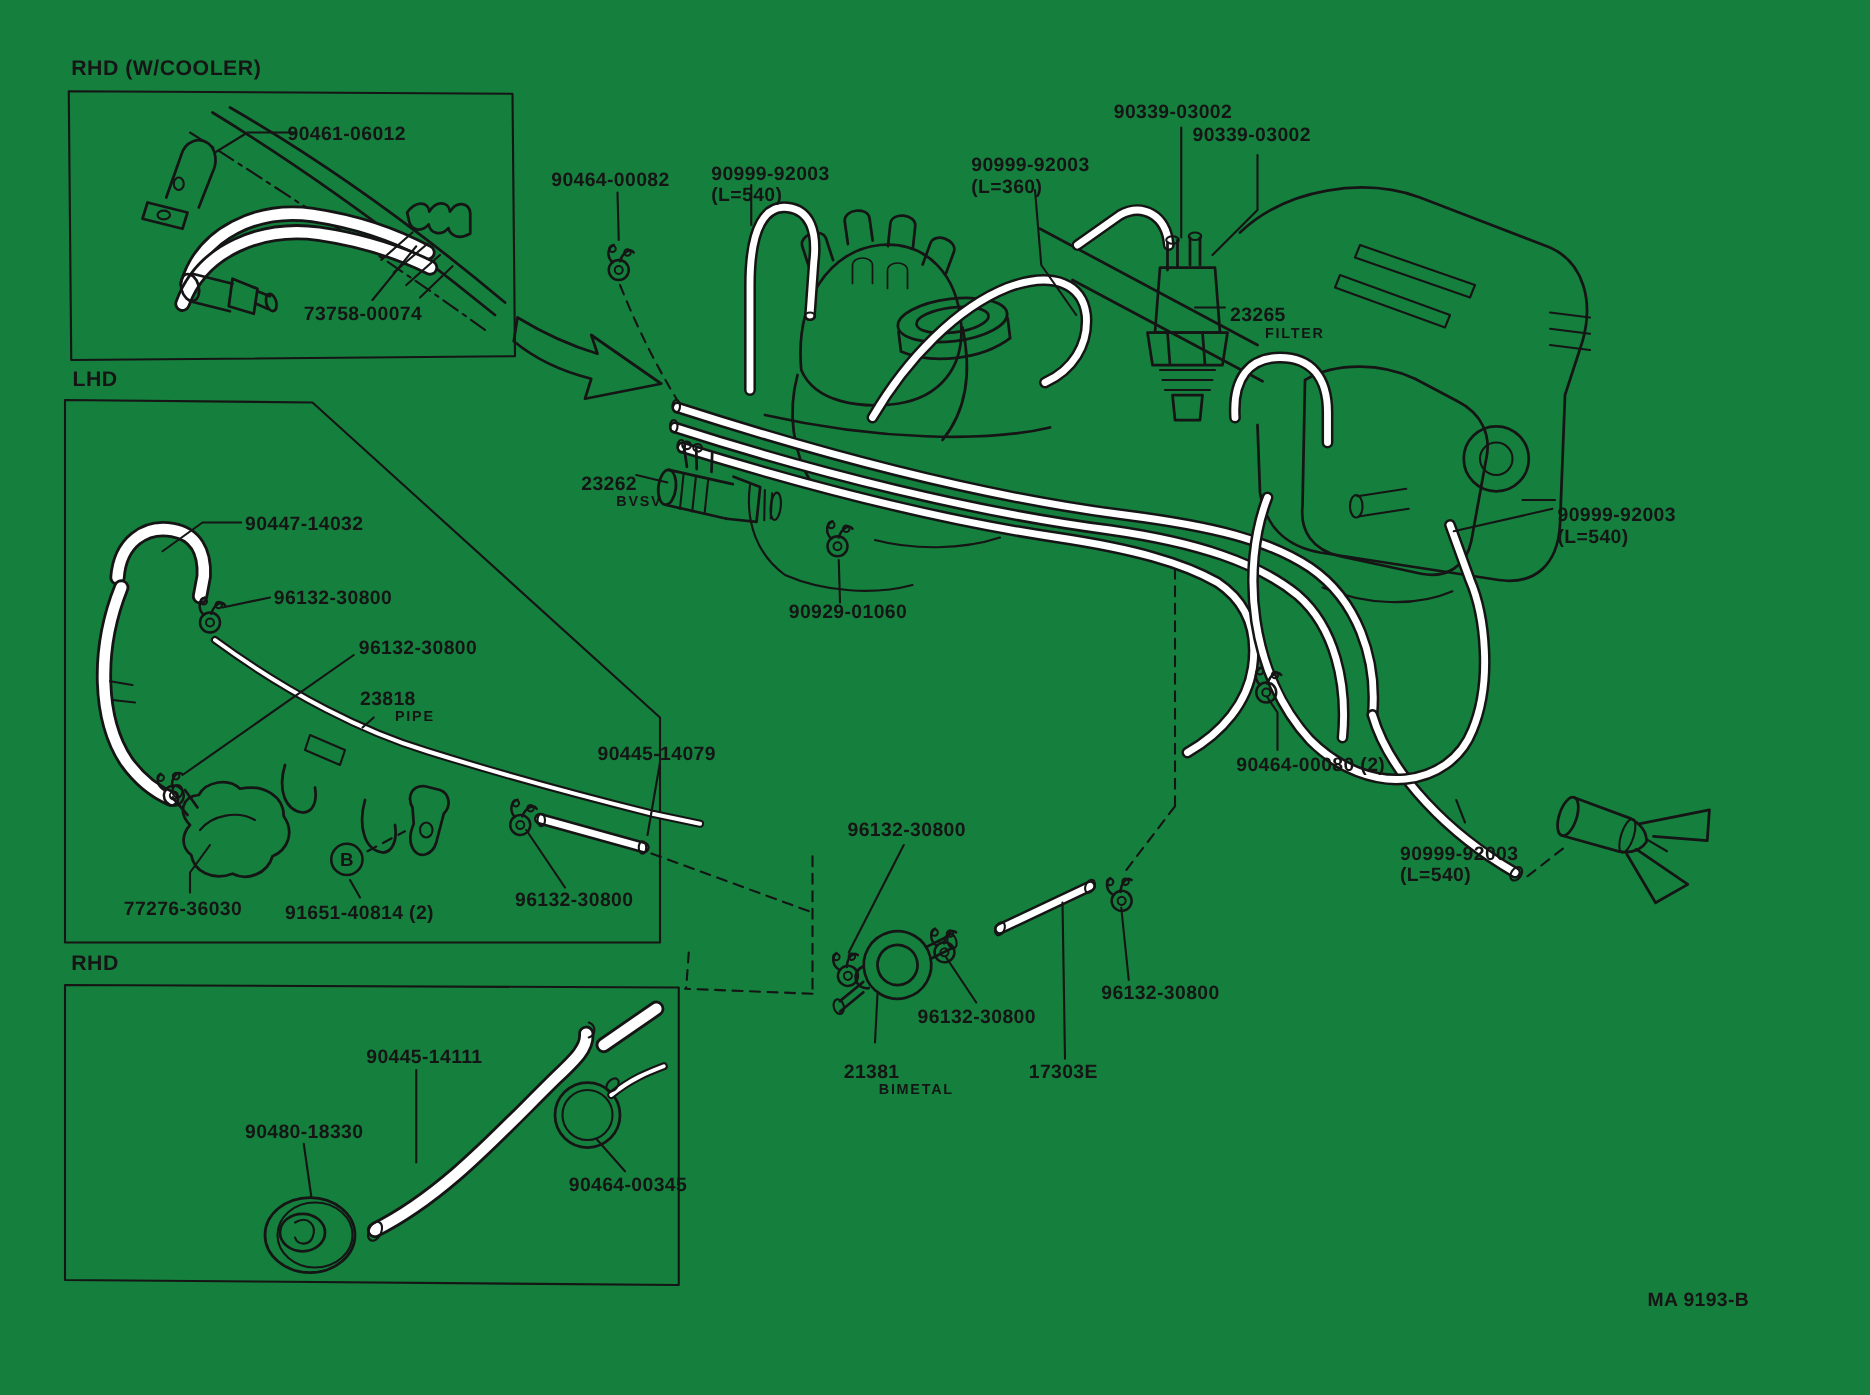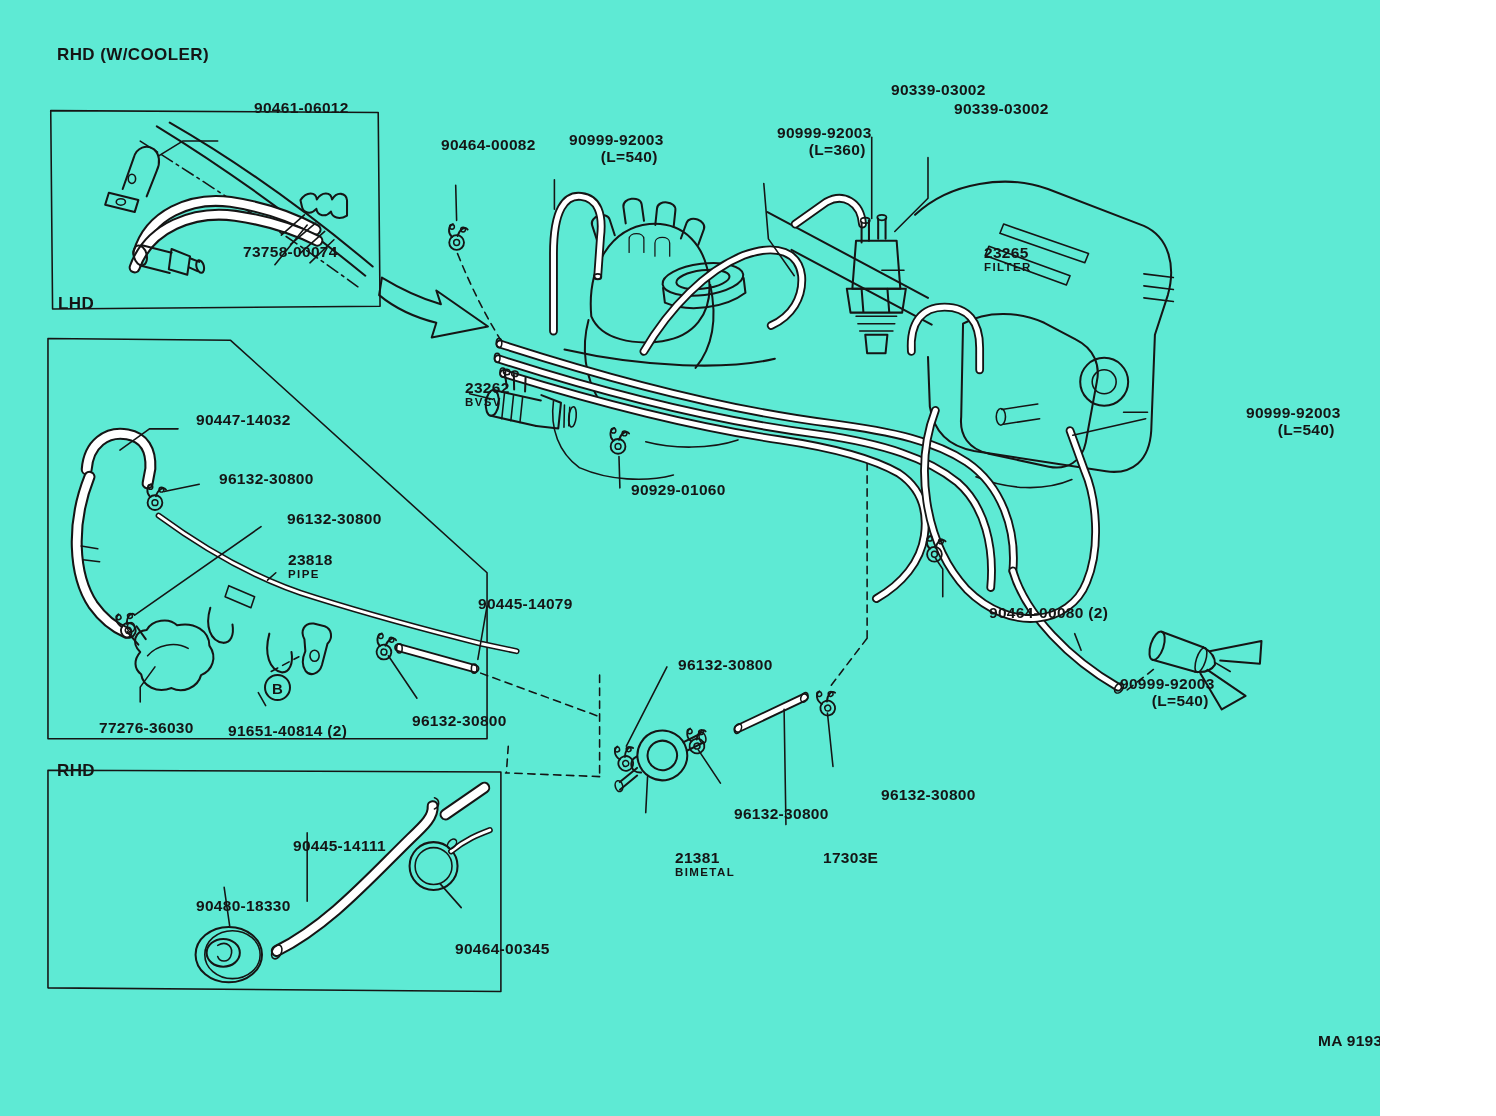--- a/index.html
+++ b/index.html
@@ -1,28 +1,28 @@
 <!DOCTYPE html>
 <html><head>
 <meta charset="utf-8">
 <style>
   html,body { margin:0; padding:0; background:#ffffff; }
   .page {
-    position:relative; width:1380px; height:1116px; background:#5eead4;
+    position:relative; width:1496px; height:1116px; background:#15803d;
     font-family:"Liberation Sans", sans-serif; color:#151515; overflow:hidden;
   }
   .art { position:absolute; left:0; top:0; width:100%; height:100%; }
   .lbl {
     position:absolute; font-weight:700; font-size:15.5px; letter-spacing:0.3px;
     white-space:nowrap; line-height:1.12; color:#151515;
   }
   .lbl .l1 { display:block;margin-top:13px; }
   .title { font-size:17px; letter-spacing:0.4px; }
-  .sub-num { display:block; text-align:right; padding-right:6px; }
-  .sub-word { display:block; font-size:11.5px; letter-spacing:1.4px; }
+  .sub-num { display:block; text-align:left; padding-right:6px; }
+  .sub-word { display:block; font-size:11.5px; letter-spacing:1.4px;margin-left:28px; }
   .footer-code { font-size:15.5px;text-align:right; }
   .circle-b {
     position:absolute; width:27px; height:27px; border:2.5px solid #151515;
     border-radius:50%; text-align:center; line-height:25px;
     font-weight:700; font-size:15px; box-sizing:border-box;
   }
   
   .ln   { fill:none; stroke:#151515; stroke-width:2.2; stroke-linecap:round; stroke-linejoin:round; }
   .thin { stroke-width:1.7; }
   .dash { stroke-dasharray:8 6; }
@@ -314,21 +314,21 @@
     <path class="ln thin" d="M1172,658 L1165,640"></path>
     <path class="ln thin" d="M723,676 L679,762"></path>
     <path class="ln thin" d="M781,802 L757,766"></path>
     <path class="ln thin" d="M903,784 L897,726"></path>
     <path class="ln thin" d="M700,834 L702,795"></path>
     <path class="ln thin" d="M852,847 L850,722"></path>
   </g>
 </svg>
 
 <div class="lbl title" style="left:57px;top:45px">RHD (W/COOLER)</div>
-<div class="lbl" style="left:254px;top:99px">90461-06012</div>
+<div class="lbl" style="left:230px;top:99px">90461-06012</div>
 <div class="lbl" style="left:243px;top:243px">73758-00074</div>
 <div class="lbl title" style="left:58px;top:294px">LHD</div>
 <div class="lbl" style="left:196px;top:411px">90447-14032</div>
 <div class="lbl" style="left:219px;top:470px">96132-30800</div>
 <div class="lbl" style="left:287px;top:510px">96132-30800</div>
 <div class="lbl" style="left:288px;top:538px">
   <span class="l1">23818</span>
   <span class="sub-word">PIPE</span>
 </div>
 <div class="lbl" style="left:478px;top:595px">90445-14079</div>

